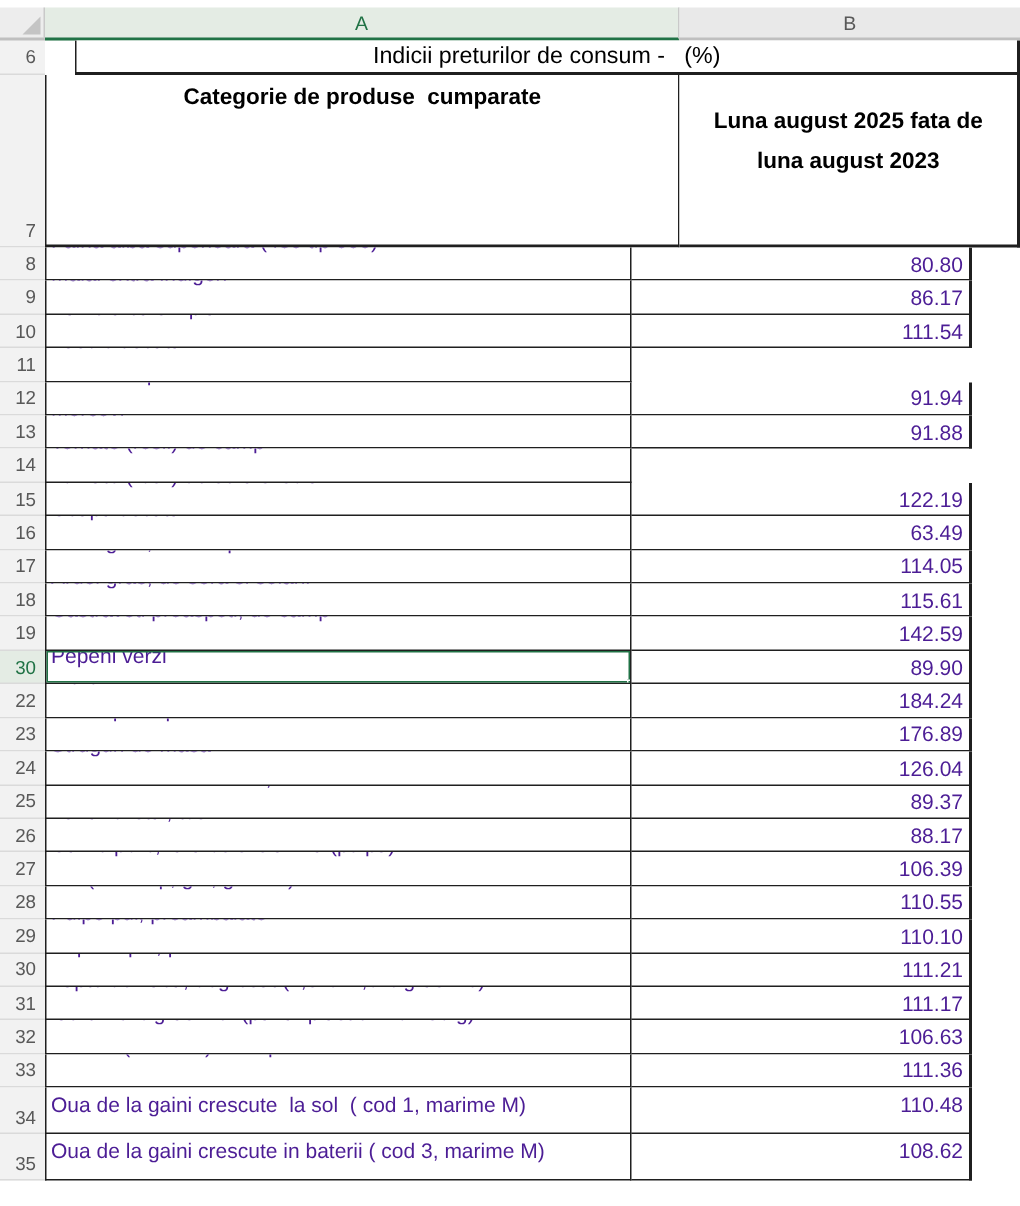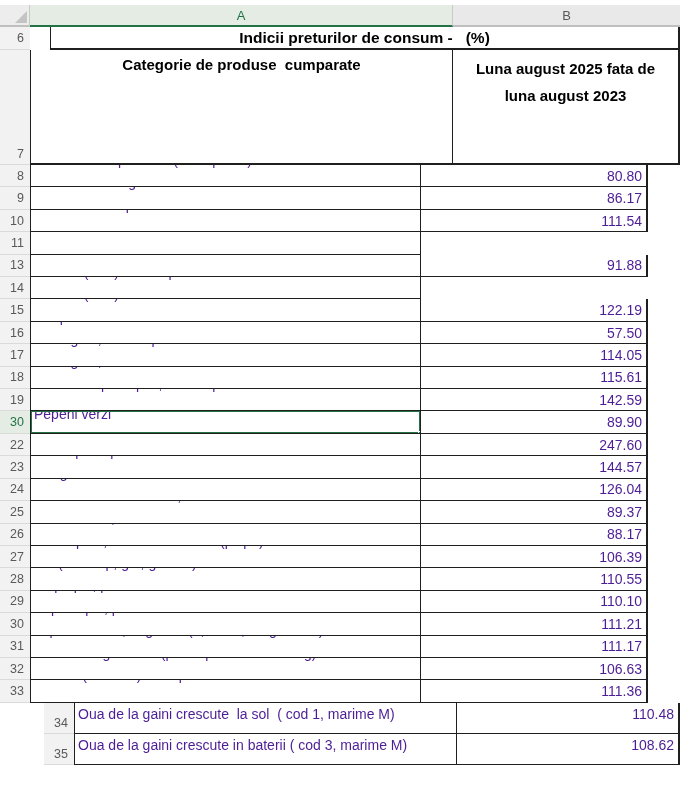--- a/index.html
+++ b/index.html
@@ -50,43 +50,43 @@
     padding-right:6px;border-bottom:1px solid #dadada;
   }
 
   
   .title-row{display:flex;height:23px;}
   .title-cell{
     width:650px;background:#fff;
     border-left:1px solid var(--line);border-right:2px solid var(--line);
     border-bottom:2px solid var(--line);
     display:flex;align-items:center;justify-content:center;
-    font-weight:bold;font-size:15.5px;color:#000;white-space:pre;margin-left:20px;
+    font-weight:normal;font-size:15.5px;color:#000;white-space:pre;margin-left:20px;
   }
 
   
   .head-row{display:flex;height:115px;}
   .head-row .row-num{align-items:flex-end;padding-bottom:3px;}
   .head-cell{
     background:#fff;border-bottom:2px solid var(--line);
     font-weight:bold;font-size:15px;color:#000;text-align:center;
   }
   .head-cell.a{
     width:423px;border-left:1px solid var(--line);border-right:1px solid var(--line);
     padding-top:6px;white-space:pre;
   }
   .head-cell.b{
     width:227px;border-right:2px solid var(--line);
-    padding:5px 10px 0 10px;line-height:1.8;
+    padding:17px 10px 0 10px;line-height:1.8;
   }
 
   
   .drow{display:flex;height:22.42px;}
   .drow.tall{height:31px;}
-  .drow.tall .row-num{align-items:flex-end;padding-bottom:3px;margin-left:44px;}
+  .drow.tall .row-num{align-items:flex-end;padding-bottom:3px;}
   .cell{
     background:#fff;border-bottom:1px solid var(--line);
     font-size:14px;color:#4c1d95;display:flex;align-items:center;
   }
   .drow.tall .cell{align-items:flex-start;padding-top:3px;}
   .cell.label{
     width:391px;border-left:1px solid var(--line);border-right:1px solid var(--line);
     padding-left:3px;white-space:pre;overflow:hidden;position:relative;
   }
   .cell.value{
@@ -153,20 +153,27 @@
     </div>
     <div class="cell value">111.54</div>
   </div>
       <div class="drow">
     <div class="row-num">11</div>
     <div class="cell label">Fasole uscata
       
     </div>
   </div>
       <div class="drow">
+    <div class="row-num">12</div>
+    <div class="cell label">Cartofi timpurii si de vara
+      
+    </div>
+    <div class="cell value">91.94</div>
+  </div>
+      <div class="drow">
     <div class="row-num">13</div>
     <div class="cell label">Morcovi
       
     </div>
     <div class="cell value">91.88</div>
   </div>
       <div class="drow">
     <div class="row-num">14</div>
     <div class="cell label">Tomate (rosii) de camp
       
@@ -177,21 +184,21 @@
     <div class="cell label">Tomate (rosii) de sera si solarii
       
     </div>
     <div class="cell value">122.19</div>
   </div>
       <div class="drow">
     <div class="row-num">16</div>
     <div class="cell label">Ceapa uscata
       
     </div>
-    <div class="cell value">57.50</div>
+    <div class="cell value">63.49</div>
   </div>
       <div class="drow">
     <div class="row-num">17</div>
     <div class="cell label">Ardei gras, de camp
       
     </div>
     <div class="cell value">114.05</div>
   </div>
       <div class="drow">
     <div class="row-num">18</div>
@@ -212,28 +219,28 @@
     <div class="cell label">Pepeni verzi
       <div class="fill-handle"></div>
     </div>
     <div class="cell value">89.90</div>
   </div>
       <div class="drow">
     <div class="row-num">22</div>
     <div class="cell label">Mere
       
     </div>
-    <div class="cell value">247.60</div>
+    <div class="cell value">184.24</div>
   </div>
       <div class="drow">
     <div class="row-num">23</div>
     <div class="cell label">Prune proaspete
       
     </div>
-    <div class="cell value">144.57</div>
+    <div class="cell value">176.89</div>
   </div>
       <div class="drow">
     <div class="row-num">24</div>
     <div class="cell label">Struguri de masa
       
     </div>
     <div class="cell value">126.04</div>
   </div>
       <div class="drow">
     <div class="row-num">25</div>

